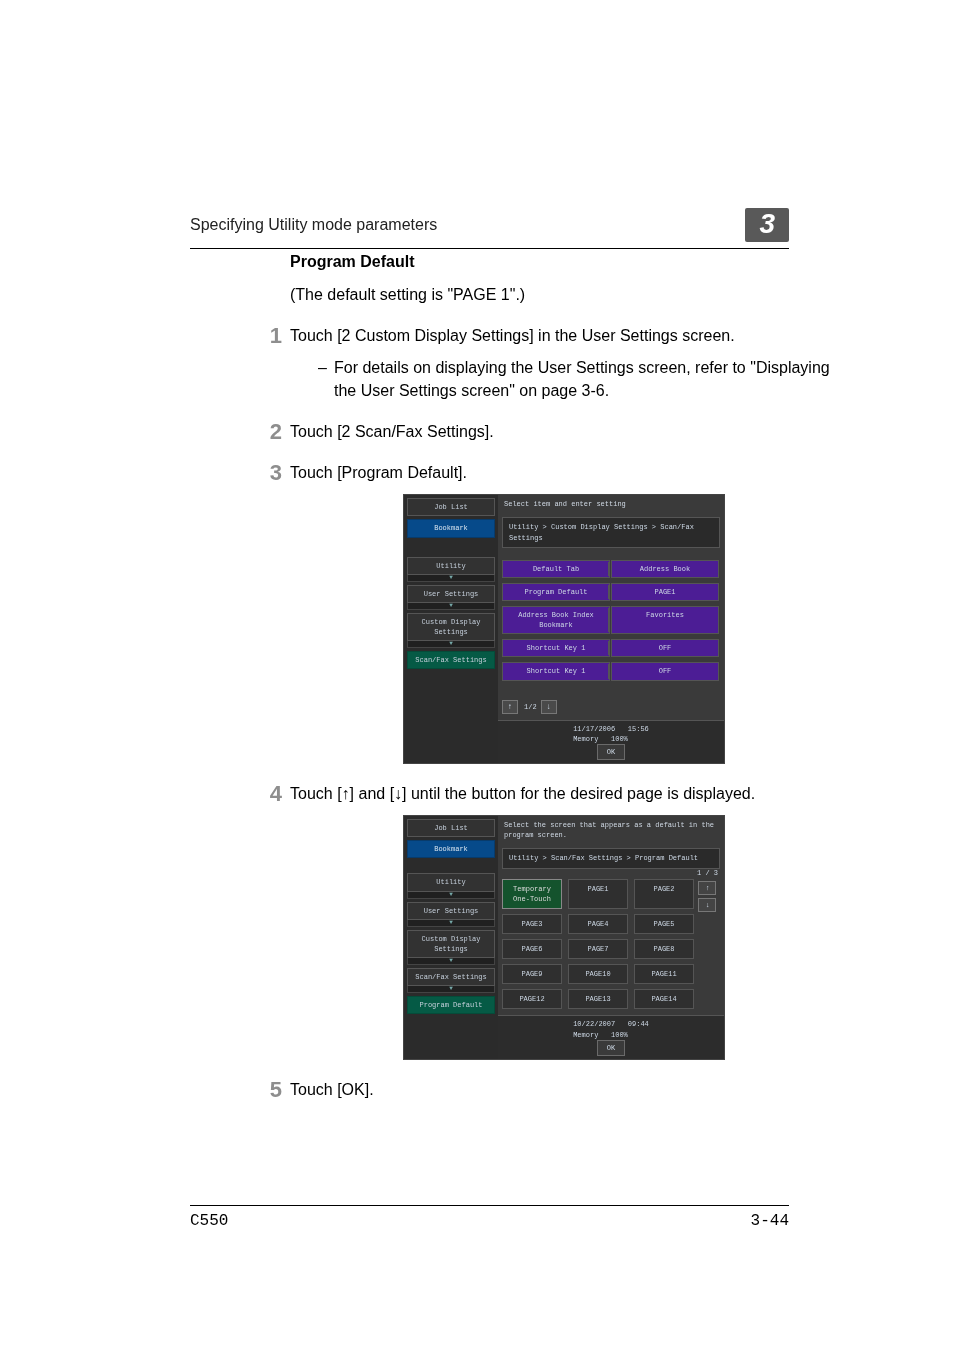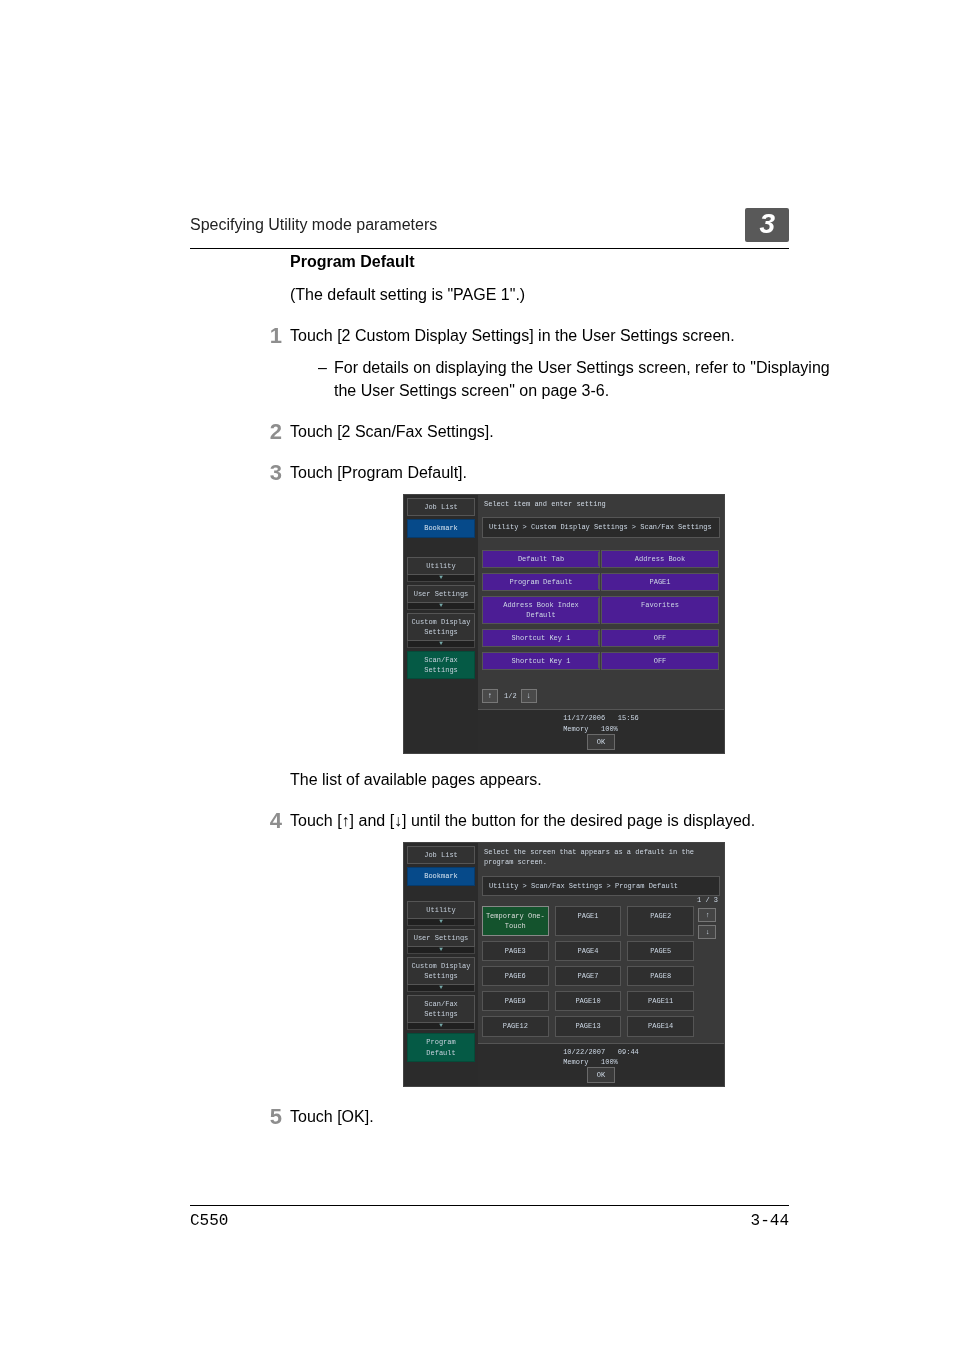--- a/index.html
+++ b/index.html
@@ -102,21 +102,21 @@
     margin: 10px auto 10px auto;
     width: 320px;
     background: #3a3a3a;
     border: 1px solid #444;
     font-family: "Courier New", monospace;
     font-size: 7px;
     color: #cdd8e5;
   }
   .ss-top { display: flex; }
   .ss-left {
-    width: 74px;
+    width: 94px;
     display: flex;
     flex-direction: column;
     background: #2b2b2b;
   }
   .ss-right { flex: 1; display: flex; flex-direction: column; }
   .ss-tab {
     margin: 3px 3px 0 3px;
     padding: 3px;
     background: #323232;
     text-align: center;
@@ -293,21 +293,21 @@
               <div class="ss-rows">
                 <div class="ss-row">
                   <div class="l">Default Tab</div>
                   <div class="r">Address Book</div>
                 </div>
                 <div class="ss-row">
                   <div class="l">Program Default</div>
                   <div class="r">PAGE1</div>
                 </div>
                 <div class="ss-row">
-                  <div class="l">Address Book Index Default</div>
+                  <div class="l">Address Book Index Bookmark</div>
                   <div class="r">Favorites</div>
                 </div>
                 <div class="ss-row">
                   <div class="l">Shortcut Key 1</div>
                   <div class="r">OFF</div>
                 </div>
                 <div class="ss-row">
                   <div class="l">Shortcut Key 1</div>
                   <div class="r">OFF</div>
                 </div>
@@ -325,21 +325,20 @@
                   <span>Memory</span>
                   &nbsp;
                   <span>100%</span>
                 </div>
                 <div class="ss-ok">OK</div>
               </div>
             </div>
           </div>
         </div>
 
-        <div class="para" style="margin-top:14px">The list of available pages appears.</div>
       </li>
 
       <li>
         <span>Touch [</span><span class="arrow-glyph">↑</span><span>] and [</span><span class="arrow-glyph">↓</span><span>] until the button for the desired page is displayed.</span>
 
         
         <div class="screenshot">
           <div class="ss-top">
             <div class="ss-left">
               <div class="ss-tab">Job List</div>

